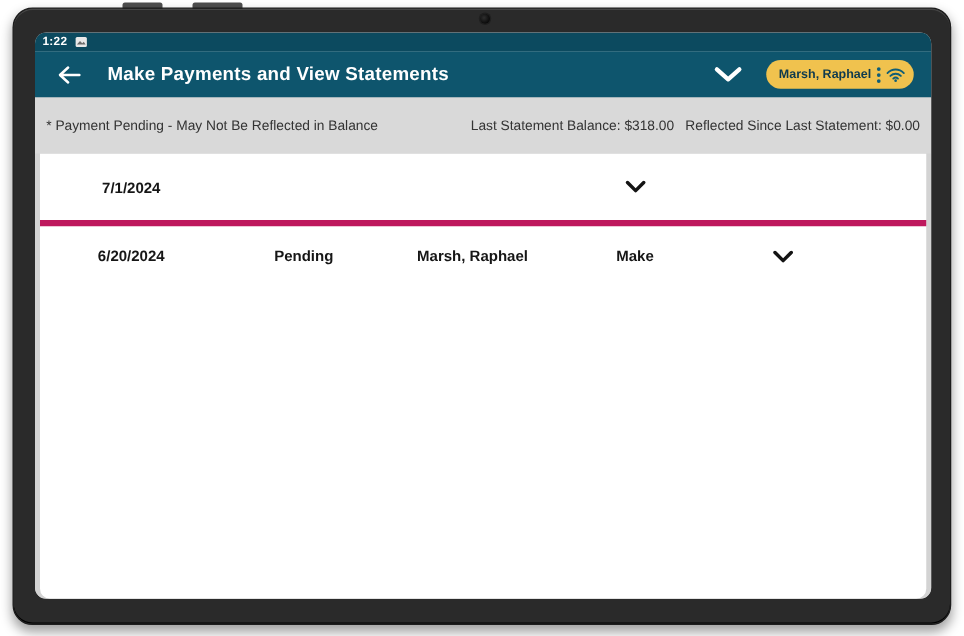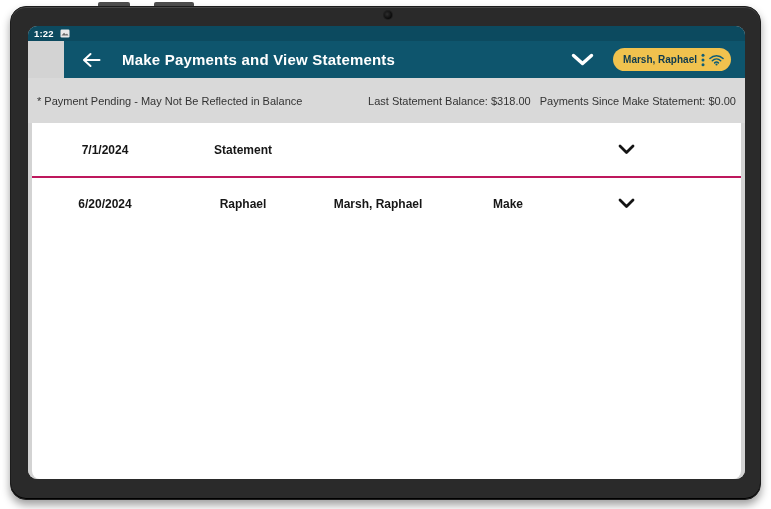--- a/index.html
+++ b/index.html
@@ -25,21 +25,21 @@
             display:flex; flex-direction:column; }
 
   
   .statusbar { height:15px; background:#0c4a5f; display:flex; align-items:center;
                padding:0 6px; gap:6px; flex:0 0 auto; }
   .statusbar .time { color:#ffffff; font-size:9.5px; font-weight:700; letter-spacing:.2px; }
   .notif-icon { display:inline-flex; }
 
   
   .appbar { height:37px; background:#0e556d; display:flex; align-items:center;
-            padding:0 12px 0 12px; flex:0 0 auto;margin-left:36px; }
+            padding:0 12px 0 12px; flex:0 0 auto; }
   .back-btn { width:30px; height:30px; display:flex; align-items:center; justify-content:center;
               cursor:pointer; }
   .appbar-title { color:#ffffff; font-size:15px; font-weight:700; margin-left:16px;
                   letter-spacing:.2px; }
   .appbar-spacer { flex:1; }
   .appbar-chevron { width:34px; height:30px; display:flex; align-items:center; justify-content:center;
                     cursor:pointer; margin-right:14px; }
   .account-chip { height:23px; background:#f0c24e; border-radius:12px; display:flex;
                   align-items:center; padding:0 7px 0 10px; gap:4px; cursor:pointer; margin-right:2px; }
   .account-chip .chip-name { color:#0e3a4e; font-size:10px; font-weight:700; white-space:nowrap; }
@@ -52,21 +52,21 @@
   .infobar .spacer { flex:1; }
   .infobar .totals { display:flex; align-items:flex-end; gap:9px; }
   .infobar .totals div { font-size:11px; color:#333333; white-space:nowrap; }
 
   
   .list-area { flex:1; background:#d3d3d3; display:flex; }
   .list-panel { flex:1; margin:0 4px; background:#ffffff; border-radius:0 0 8px 8px;
                 display:flex; flex-direction:column; }
   .txn-row { height:53px; display:grid; align-items:center; cursor:pointer;
              grid-template-columns:146px 130px 140px 120px 1fr 56px; }
-  .txn-row + .txn-row { border-top:2px solid #be185d; }
+  .txn-row + .txn-row { border-top:5px solid #be185d; }
   .txn-cell { font-size:12px; font-weight:700; color:#161616; text-align:center; }
   .txn-cell.amount { text-align:right; padding-right:0px; }
   .txn-chevron { display:flex; align-items:center; justify-content:center; cursor:pointer; }
 
   svg { display:block; }
 </style>
 </head>
 <body>
 
 <div class="stage">
@@ -119,42 +119,41 @@
           </svg>
         </span>
       </div>
     </div>
 
     <div class="infobar">
       <div class="note">* Payment Pending - May Not Be Reflected in Balance</div>
       <div class="spacer"></div>
       <div class="totals">
         <div>Last Statement Balance: $318.00</div>
-        <div>Payments Since Make Statement: $0.00</div>
+        <div>Reflected Since Last Statement: $0.00</div>
       </div>
     </div>
 
     <div class="list-area">
       <div class="list-panel">
 
         <div class="txn-row">
           <div class="txn-cell">7/1/2024</div>
-          <div class="txn-cell">Statement</div>
           <div class="txn-cell"></div>
           <div class="txn-cell"></div>
           <div class="txn-chevron">
             <svg width="17" height="11" viewBox="0 0 17 11">
               <path d="M2 2 L8.5 8.5 L15 2" stroke="#141414" stroke-width="2.8" fill="none" stroke-linecap="round" stroke-linejoin="round"></path>
             </svg>
           </div>
         </div>
 
         <div class="txn-row">
           <div class="txn-cell">6/20/2024</div>
-          <div class="txn-cell">Raphael</div>
+          <div class="txn-cell">Pending</div>
           <div class="txn-cell">Marsh, Raphael</div>
           <div class="txn-cell">Make</div>
           <div class="txn-chevron">
             <svg width="17" height="11" viewBox="0 0 17 11">
               <path d="M2 2 L8.5 8.5 L15 2" stroke="#141414" stroke-width="2.8" fill="none" stroke-linecap="round" stroke-linejoin="round"></path>
             </svg>
           </div>
         </div>
 
       </div>

